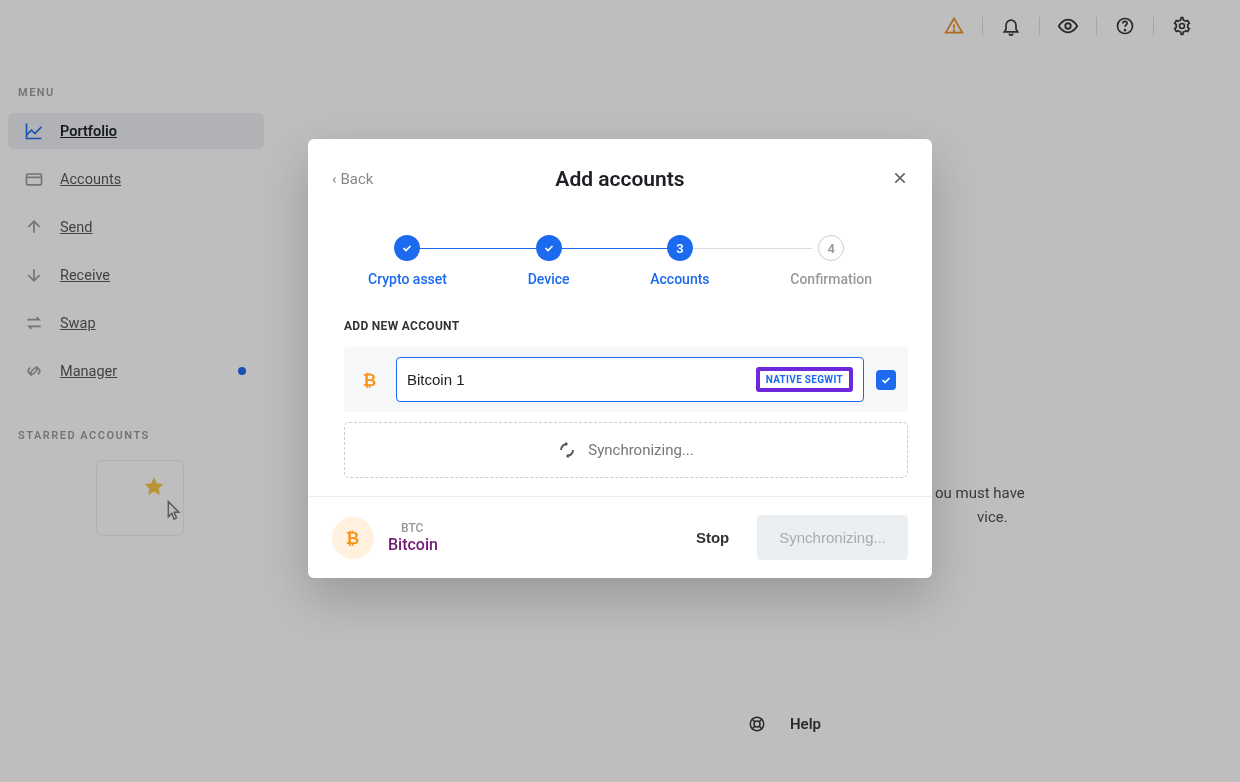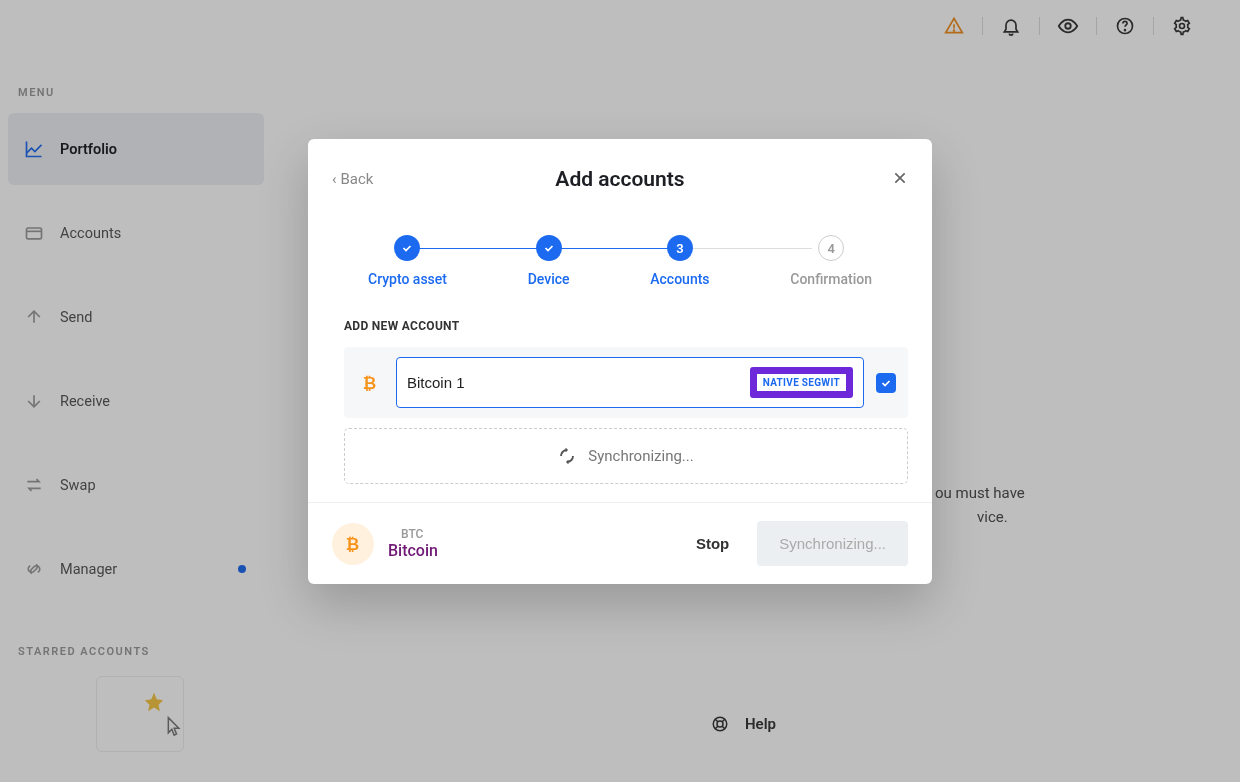--- a/index.html
+++ b/index.html
@@ -40,26 +40,27 @@
   font-size: 11px;
   letter-spacing: 1.5px;
   color: #999;
   padding: 86px 0 14px 10px;
   font-weight: 600;
 }
 .nav-item {
   display: flex;
   align-items: center;
   gap: 16px;
-  padding: 26px 16px;
+  padding: 8px 16px;
   border-radius: 6px;
   color: #555;
   font-size: 14.5px;
   margin-bottom: 12px;
   position: relative;
+  text-decoration: underline;
 }
 .nav-item.active {
   background: #eceff4;
   color: #1a1d21;
   font-weight: 600;
 }
 .nav-item .icon { width: 20px; height: 20px; display:flex; align-items:center; justify-content:center; color:#999; }
 .nav-item.active .icon { color:#1b6af0; }
 .nav-item .dot {
   position: absolute;
@@ -196,21 +197,21 @@
   font-size: 15px;
   color: #222;
   font-weight: 500;
   background: transparent;
 }
 .tag {
   font-size: 10px;
   font-weight: 700;
   letter-spacing: 0.3px;
   color: #1b6af0;
-  border: 7px solid #6d28d9;
+  border: 4px solid #6d28d9;
   border-radius: 3px;
   padding: 3px 6px;
 }
 .checkbox {
   width: 20px; height: 20px;
   background: #1b6af0;
   border-radius: 4px;
   display:flex; align-items:center; justify-content:center;
 }
 .sync-row {
@@ -262,24 +263,24 @@
   border-radius: 4px;
 }
 .bg-text {
   position: absolute;
   left: 740px;
   color: #4a4a4a;
   font-size: 15px;
 }
 .help-link {
   position: absolute;
-  left: 711px; top: 715px;
-  display: flex;
-  align-items: center;
-  gap: 16px;
+  left: 748px; top: 715px;
+  display: flex;
+  align-items: center;
+  gap: 24px;
   font-size: 15px;
   font-weight: 600;
   color: #333;
 }
 </style>
 </head>
 <body>
 
 <div class="app">
   <div class="sidebar">

